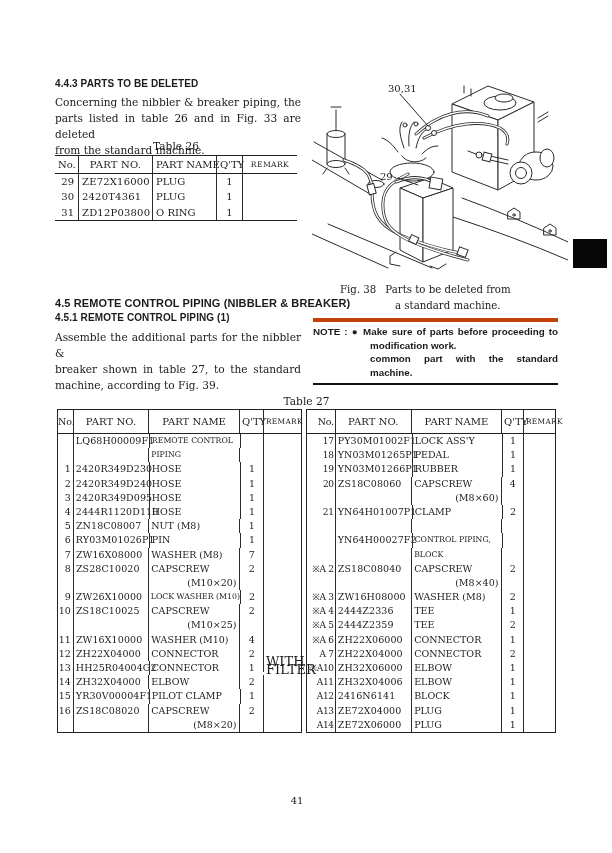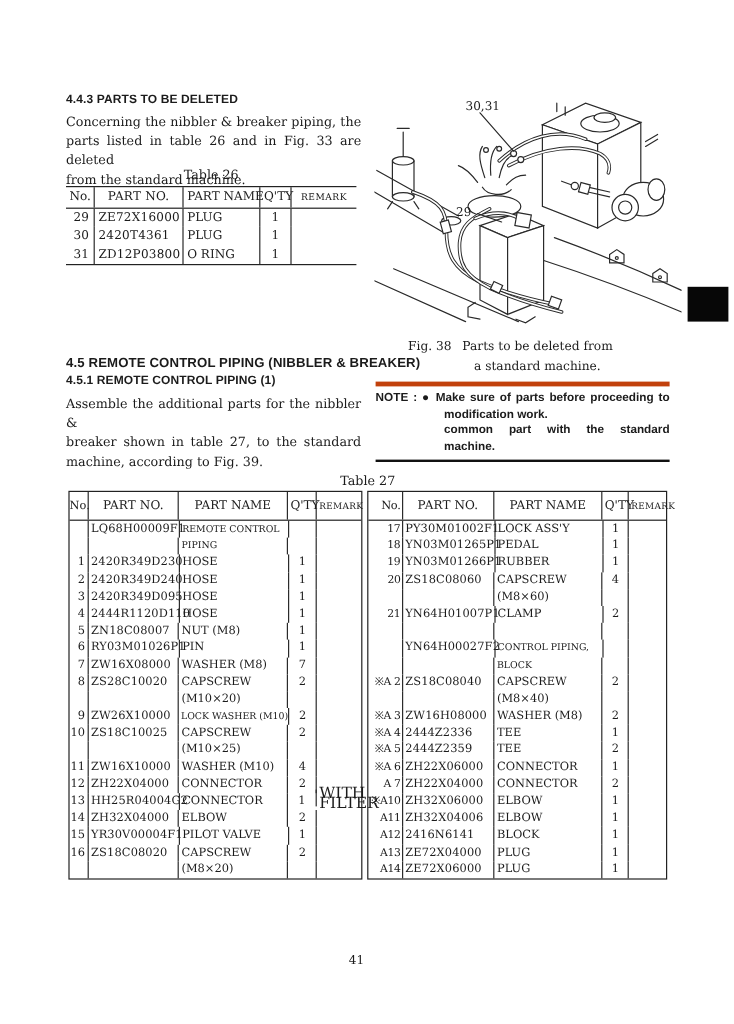--- a/index.html
+++ b/index.html
@@ -41,21 +41,21 @@
   .lhalf .cname{width:92px;}
   .lhalf .cqty{width:24px;text-align:center;}
   .lhalf .cremark{width:38px;}
   .rhalf .cno{width:28px;text-align:right;padding-right:1px;padding-left:0;font-size:9px;letter-spacing:-0.3px;}
   .rhalf .cpart{width:77px;letter-spacing:0.1px;}
   .rhalf .cname{width:91px;}
   .rhalf .cqty{width:22px;text-align:center;}
   .rhalf .cremark{width:32px;}
   .t27 .hd .cno{font-size:9.5px;}
   .t27 .hd .cremark{font-size:7.4px;letter-spacing:0.3px;text-align:center;}
-  .t27row.sub .cname{text-align:left;padding-right:3px;}
+  .t27row.sub .cname{text-align:right;padding-right:3px;}
   .t27row.sm .cname{font-size:7.8px;line-height:14.3px;}
   .t27row.smremark .cremark{font-size:13px;line-height:7.5px;white-space:normal;
                             position:relative;top:-3px;}
   
   .note{position:absolute;left:313px;top:318px;width:245px;border-top:4px solid #c2410c;
         border-bottom:2px solid #111;padding:3px 0 4px 0;
         font-family:"Liberation Sans",sans-serif;font-weight:bold;font-size:9.8px;line-height:13.5px;}
   .note .ln1{text-align:justify;text-align-last:justify;}
   .note .ln2{padding-left:57px;}
   .note .ln3{padding-left:43px;text-align:justify;text-align-last:justify;}
@@ -351,21 +351,21 @@
           <div class="t27row">
           <div class="c cno">14</div>
           <div class="c cpart">ZH32X04000</div>
           <div class="c cname">ELBOW</div>
           <div class="c cqty">2</div>
           <div class="c cremark"></div>
         </div>
           <div class="t27row">
           <div class="c cno">15</div>
           <div class="c cpart">YR30V00004F1</div>
-          <div class="c cname">PILOT VALVE</div>
+          <div class="c cname">PILOT CLAMP</div>
           <div class="c cqty">1</div>
           <div class="c cremark"></div>
         </div>
           <div class="t27row">
           <div class="c cno">16</div>
           <div class="c cpart">ZS18C08020</div>
           <div class="c cname">CAPSCREW</div>
           <div class="c cqty">2</div>
           <div class="c cremark"></div>
         </div>

